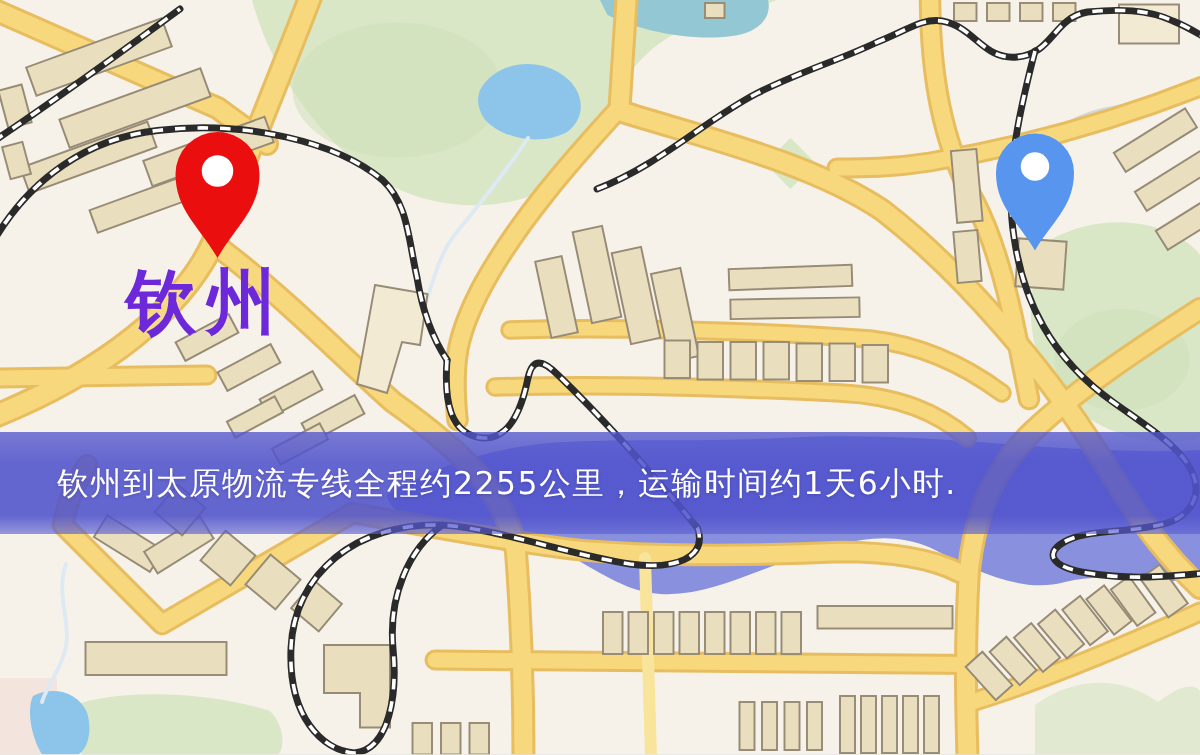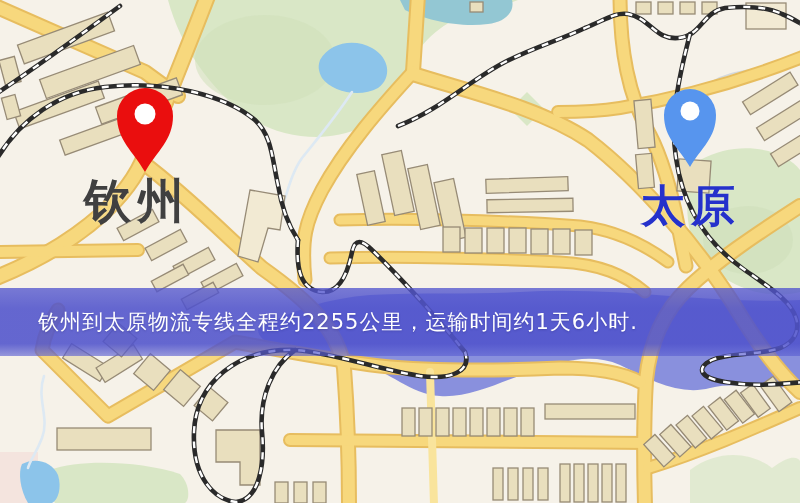--- a/index.html
+++ b/index.html
@@ -210,20 +210,19 @@
     <g>
       <path d="M145,172 C133,151 117,140 117,116 A28,28 0 1 1 173,116 C173,140 157,151 145,172 Z" fill="#ea0e0e"></path>
       <circle cx="145" cy="114" r="10.5" fill="#ffffff"></circle>
     </g>
     <g>
       <path d="M690,167 C679,148 664,138 664,115 A26,26 0 1 1 716,115 C716,138 701,148 690,167 Z" fill="#5795ee"></path>
       <circle cx="690" cy="111" r="9.5" fill="#ffffff"></circle>
     </g>
   </svg>
 
-  <div id="origin-label" class="city-label" style="color: #404040;">钦州</div>
-  <div id="dest-label" class="city-label" style="color: rgb(37, 49, 203);">太原</div>
+  <div id="origin-label" class="city-label" style="color: #6d28d9;">钦州</div>
 
   <div id="route-banner">
     <span class="banner-text">钦州到太原物流专线全程约2255公里，运输时间约1天6小时.</span>
   </div>
 
 </div>
 
 </body></html>

